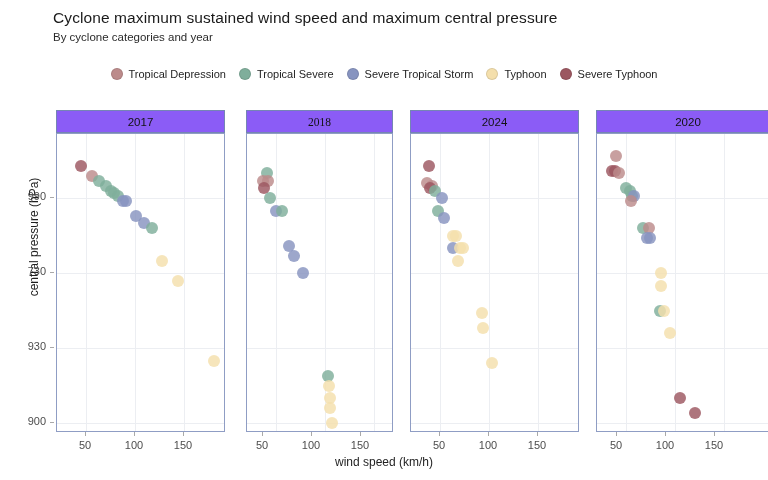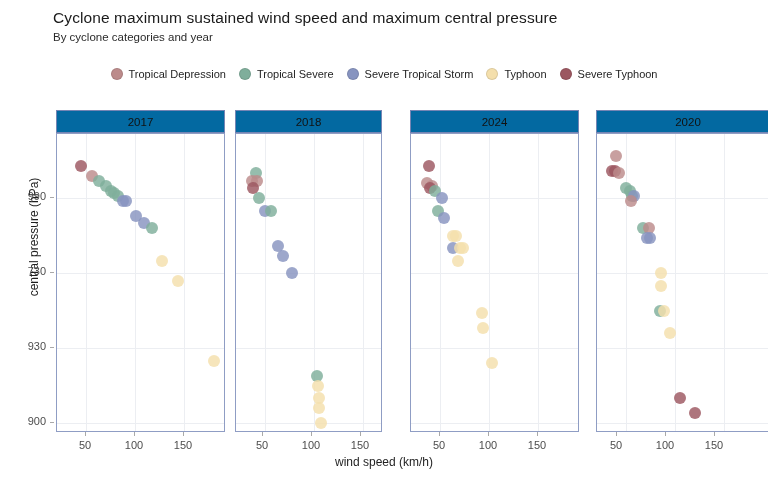--- a/index.html
+++ b/index.html
@@ -48,21 +48,21 @@
     font-size:11px;color:#4d4d4d;transform:translateY(-7px);
   }
   .ytickmark{position:absolute;width:4px;height:1px;background:#a9a9a9;}
 
   
   .panel{
     position:absolute;top:110px;height:322px;
   }
   .strip{
     position:absolute;left:0;right:0;top:0;height:23px;
-    background:#0369a1;border:1px solid #7585b4;box-sizing:border-box;
+    background:#8b5cf6;border:1px solid #7585b4;box-sizing:border-box;
     display:flex;align-items:center;justify-content:center;
   }
   .strip-label{font-size:11.5px;color:#121212;}
   .plot{
     position:absolute;left:0;right:0;top:23px;bottom:0;
     background:#ffffff;border:1px solid #8f9dc4;box-sizing:border-box;
     overflow:hidden;
   }
   .vgrid{position:absolute;top:0;bottom:0;width:1px;background:#eceef2;}
   .hgrid{position:absolute;left:0;right:0;height:1px;background:#eceef2;}
@@ -150,21 +150,21 @@
           <div class="pt" title="Typhoon — 144 km/h, 957 hPa" style="left: 121.12px; top: 146.5px; background: rgb(244, 223, 172);"></div>
           <div class="pt" title="Typhoon — 181 km/h, 925 hPa" style="left: 157.38px; top: 226.5px; background: rgb(244, 223, 172);"></div>
         </div>
       </div>
       <div class="xtickmark" style="position: absolute; left: 85px; top: 432px;"></div>
       <div class="xtick" style="left: 85px; top: 439px;">50</div>
       <div class="xtickmark" style="position: absolute; left: 134px; top: 432px;"></div>
       <div class="xtick" style="left: 134px; top: 439px;">100</div>
       <div class="xtickmark" style="position: absolute; left: 183px; top: 432px;"></div>
       <div class="xtick" style="left: 183px; top: 439px;">150</div>
-      <div class="panel" style="left: 235px; width: 147px;">
+      <div class="panel" style="left: 246px; width: 147px; font-family: Liberation Serif, serif;">
         <div class="strip">
           <span class="strip-label">2018</span>
         </div>
         <div class="plot">
           <div class="hgrid" style="top: 64px;"></div>
           <div class="hgrid" style="top: 139px;"></div>
           <div class="hgrid" style="top: 214px;"></div>
           <div class="hgrid" style="top: 289px;"></div>
           <div class="vgrid" style="left: 29px;"></div>
           <div class="vgrid" style="left: 78px;"></div>

